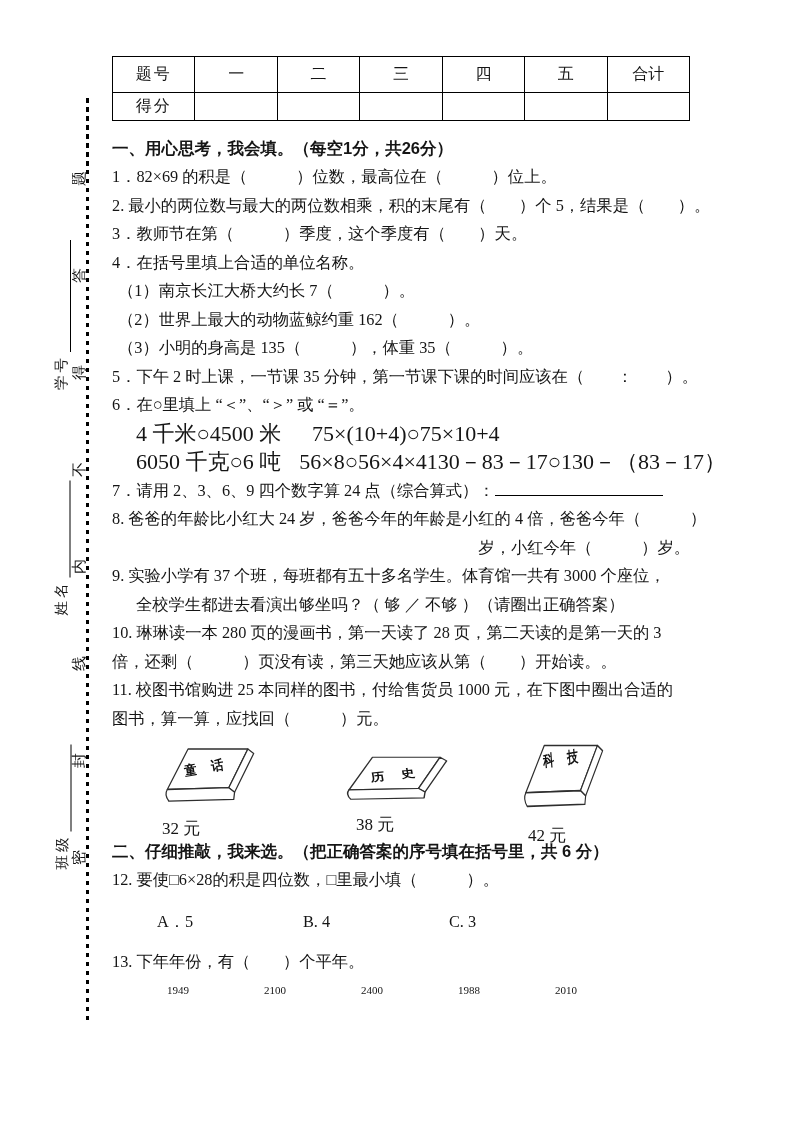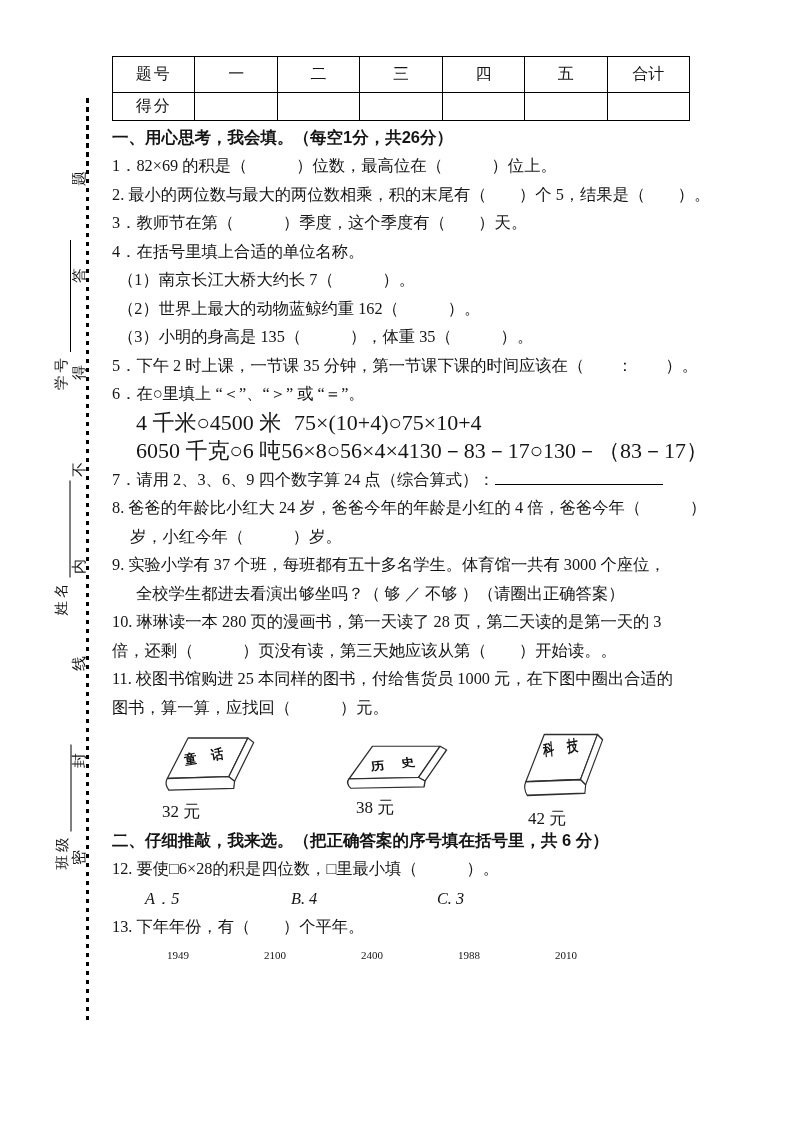--- a/index.html
+++ b/index.html
@@ -28,48 +28,48 @@
   .seal-field.f1 { left:-13px; top:306px; width:150px; }
   .seal-field.f2 { left:-6px;  top:539px; width:135px; }
   .seal-field.f3 { left:0px;   top:798px; width:125px; }
 
   
   .content { position:absolute; left:112px; top:56px; width:578px; }
   .title {
     margin:0 0 12px 0; text-align:center; font-size:22px; font-weight:bold;
     font-family:"Liberation Sans","DejaVu Sans",sans-serif; letter-spacing:1px;
   }
-  table.score { border-collapse:collapse; width:578px; table-layout:fixed; margin-bottom:2px;
+  table.score { border-collapse:collapse; width:578px; table-layout:fixed; margin-bottom:13px;
     font-family:"Liberation Sans","DejaVu Sans",sans-serif; }
   table.score td { border:1.6px solid #000; text-align:center; font-size:16px; padding:0; }
   table.score tr.hd td { height:35px; }
   table.score tr.sc td { height:27px; }
   table.score td.lab { letter-spacing:2px; }
 
   p.q { margin:0; font-size:16.3px; line-height:28.5px; white-space:nowrap; }
   p.sec {
     margin:2px 0 0 0; font-size:16.5px; line-height:29px; font-weight:bold;
     font-family:"Liberation Sans","DejaVu Sans",sans-serif; white-space:nowrap;
   }
   .ind6  { padding-left:6px; }
-  .ind18 { padding-left:18px; }
+  .ind18 { padding-left:18px;text-align:right; }
   .ind24 { padding-left:24px; }
   .row3 { display:flex; margin:0; font-size:22px; line-height:28.5px; padding-left:24px; white-space:nowrap; }
-  .row3 .c1 { width:158px; } .row3 .c2 { width:190px; } .row3 .c3 { flex:1; }
+  .row3 .c1 { width:158px; } .row3 .c2 { width:190px;margin-left:18px; } .row3 .c3 { flex:1; }
   .blankline { display:inline-block; width:168px; border-bottom:1.5px solid #000; }
-  .optrow { display:flex; margin:0; font-size:16.3px; line-height:29px; padding-left:33px;font-style:italic; }
+  .optrow { display:flex; margin:12px; font-size:16.3px; line-height:29px; padding-left:33px; }
   .optrow span { width:146px; }
   .yearrow { display:flex; margin:0; font-size:11px; line-height:29px; padding-left:55px;align-items:center; }
   .yearrow span { width:97px; }
 
   
   .books { position:relative; height:100px; margin-top:2px; }
   .book { position:absolute; display:flex; flex-direction:column; }
   .book svg { display:block; }
-  .book .price { font-size:17px; line-height:20px; margin-top:1px; }
+  .book .price { font-size:17px; line-height:20px; margin-top:7px; }
   .book.b1 { left:42px;  top:5px; }  .book.b1 .price { margin-left:8px; }
   .book.b2 { left:222px; top:15px; } .book.b2 .price { margin-left:22px; }
   .book.b3 { left:402px; top:0px; }  .book.b3 .price { margin-left:14px; }
   .book path { fill:#fff; stroke:#2e2e2e; stroke-width:1.5; stroke-linejoin:round; }
   .book text { font-size:15px; letter-spacing:7px; fill:#111;
     font-family:"Liberation Serif","DejaVu Serif",serif; font-weight:bold; }
 </style>
 </head>
 <body>
 

